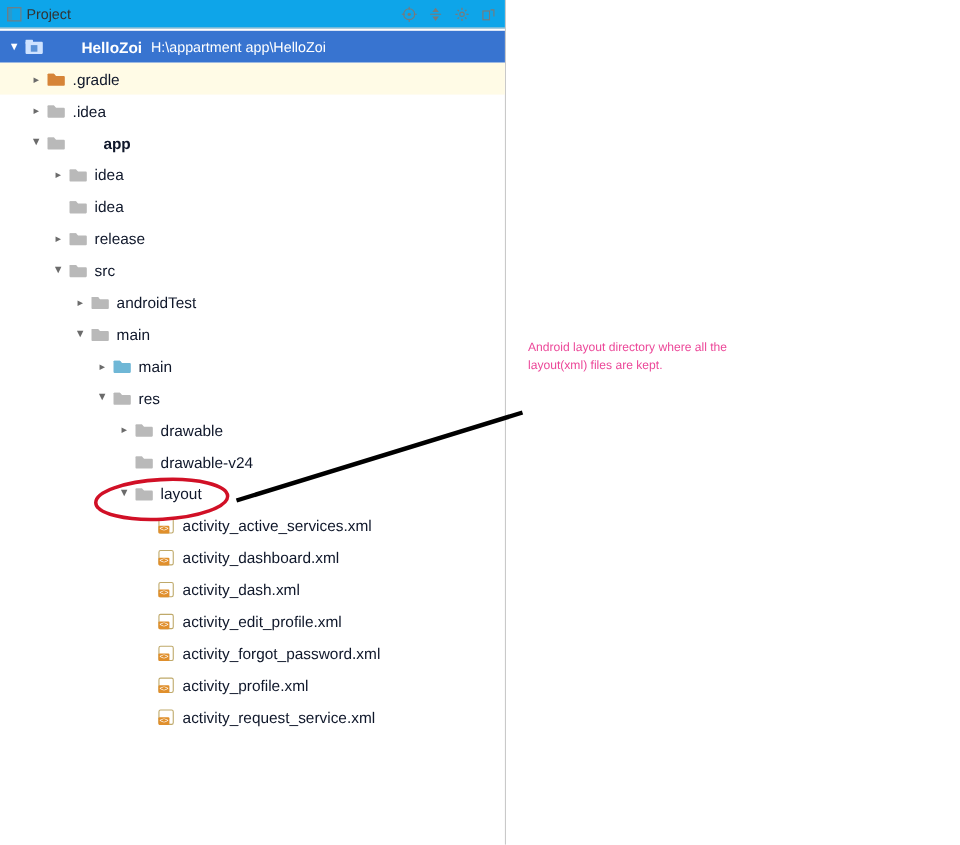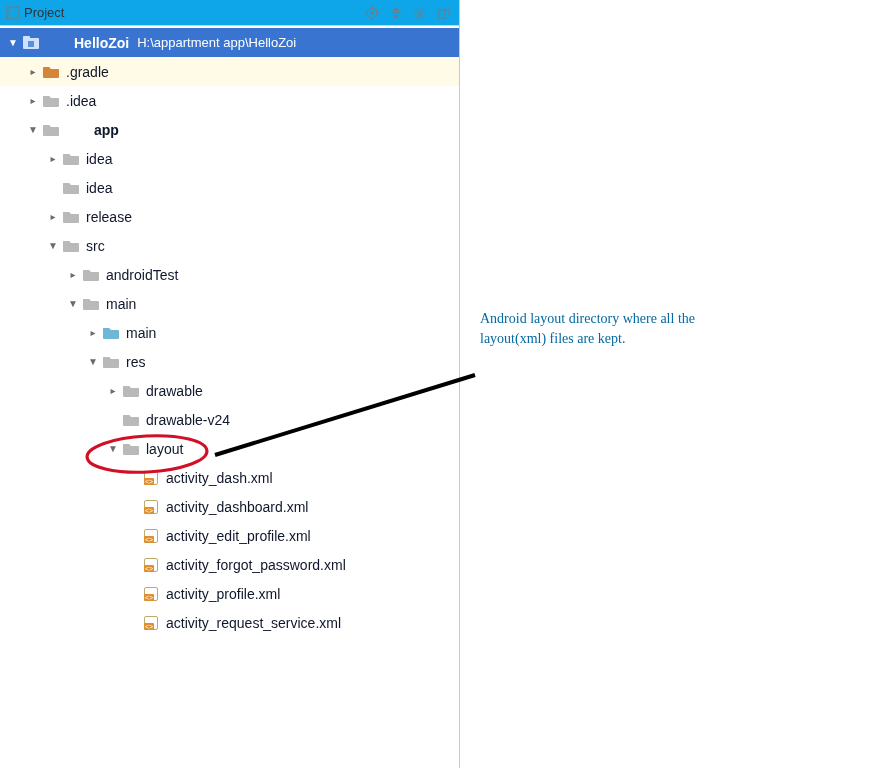--- a/index.html
+++ b/index.html
@@ -117,25 +117,25 @@
       background: #e08f2c;
       color: #fff;
       padding: 0 1px;
       border-radius: 1px;
       line-height: 7px;
     }
     .annotation-text {
       position: absolute;
       left: 480px;
       top: 309px;
-      font-size: 14px;
-      color: #0369a1;
+      font-size: 11px;
+      color: #ec4899;
       line-height: 1.45;
       width: 370px;
-      font-family: Liberation Serif, serif;
+      font-family: Liberation Sans, sans-serif;
     }
     .annotation-line {
       position: absolute;
       pointer-events: none;
     }
     .circle-annot {
       position: absolute;
       left: 82px;
       top: 432px;
       width: 130px;
@@ -364,29 +364,37 @@
             </svg>
           </span>
           <span class="label">layout</span>
         </div>
         <div class="row">
           <span class="indent" style="width: 126px;"></span>
           <span class="arrow empty">▸</span>
           <span class="icon">
             <span class="xml-icon"></span>
           </span>
+          <span class="label">activity_active_services.xml</span>
+        </div>
+        <div class="row">
+          <span class="indent" style="width: 126px;"></span>
+          <span class="arrow empty">▸</span>
+          <span class="icon">
+            <span class="xml-icon"></span>
+          </span>
+          <span class="label">activity_dashboard.xml</span>
+        </div>
+        <div class="row">
+          <span class="indent" style="width: 126px;"></span>
+          <span class="arrow empty">▸</span>
+          <span class="icon">
+            <span class="xml-icon"></span>
+          </span>
           <span class="label">activity_dash.xml</span>
-        </div>
-        <div class="row">
-          <span class="indent" style="width: 126px;"></span>
-          <span class="arrow empty">▸</span>
-          <span class="icon">
-            <span class="xml-icon"></span>
-          </span>
-          <span class="label">activity_dashboard.xml</span>
         </div>
         <div class="row">
           <span class="indent" style="width: 126px;"></span>
           <span class="arrow empty">▸</span>
           <span class="icon">
             <span class="xml-icon"></span>
           </span>
           <span class="label">activity_edit_profile.xml</span>
         </div>
         <div class="row">

